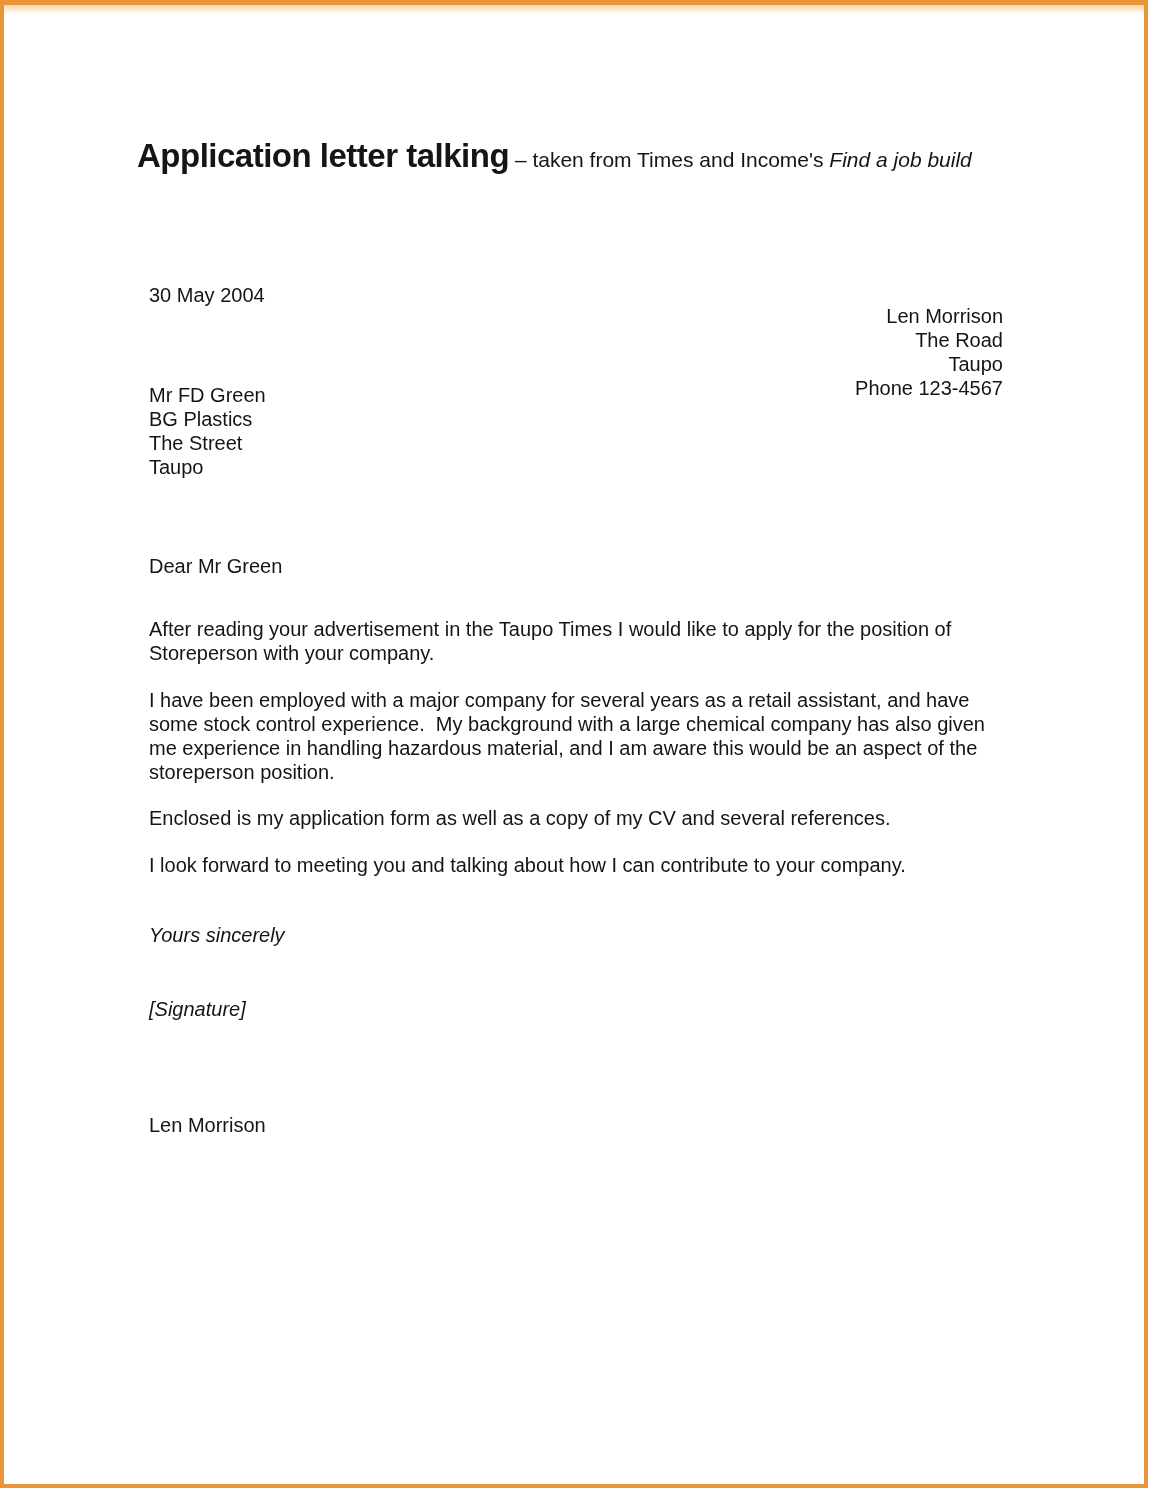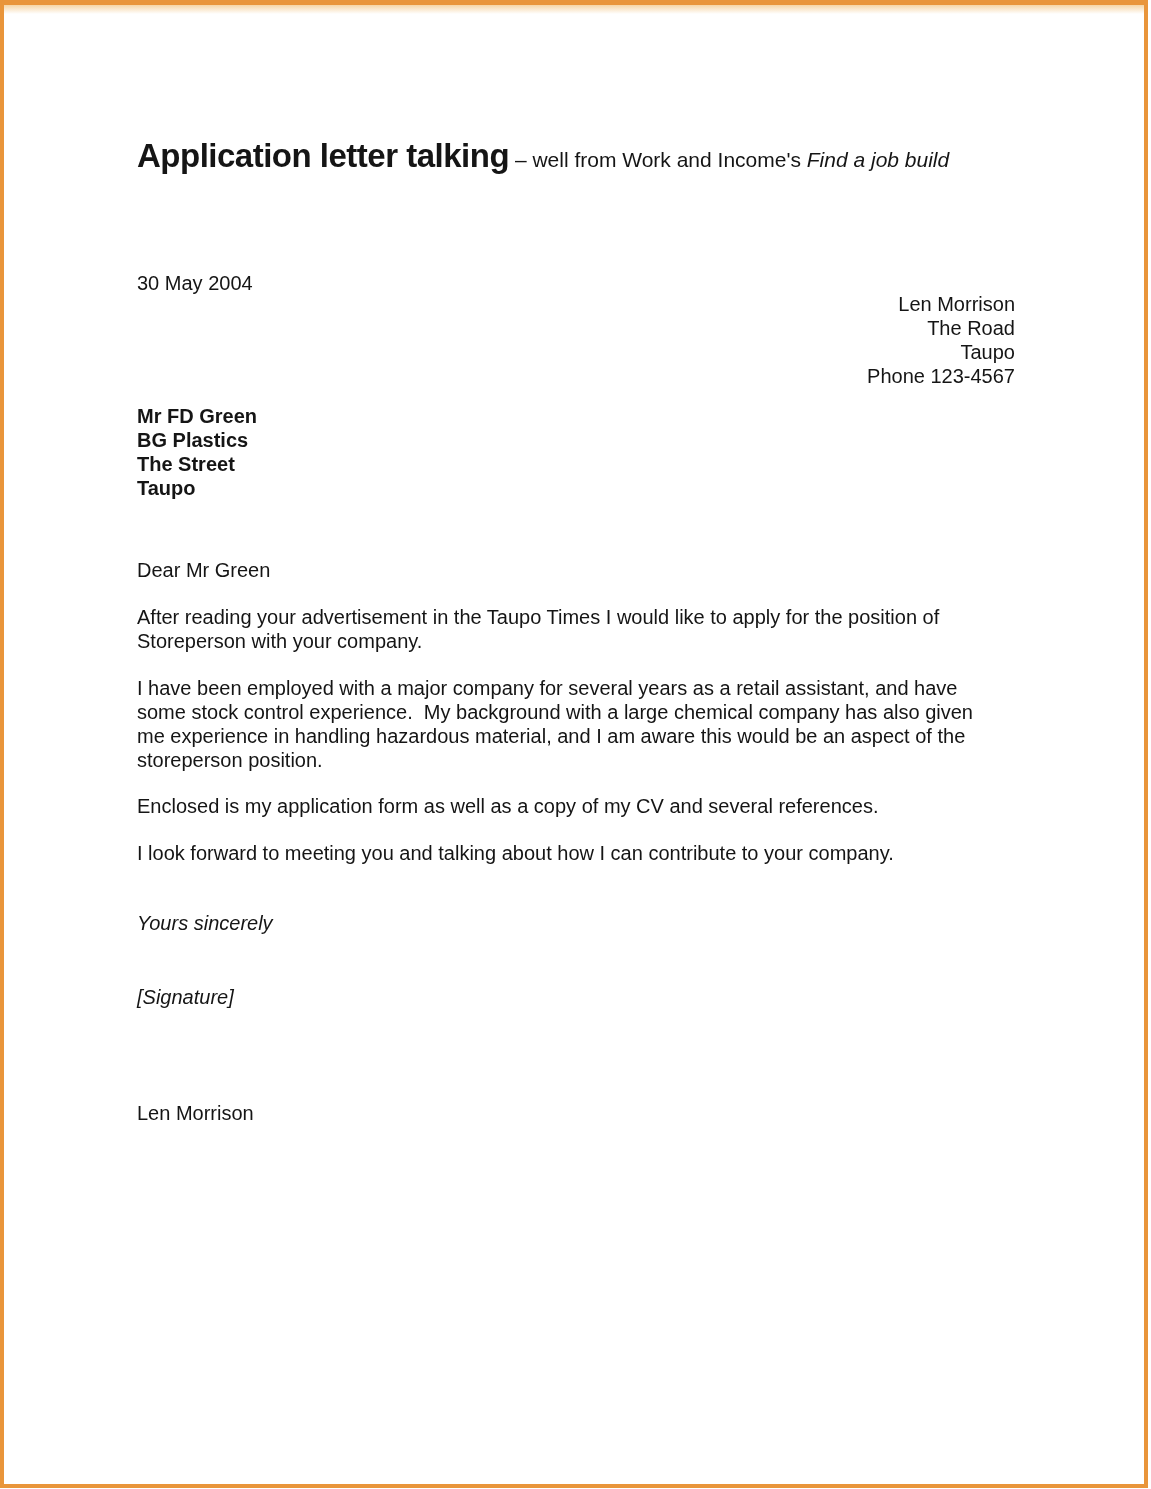--- a/index.html
+++ b/index.html
@@ -58,53 +58,53 @@
     white-space: pre;
     line-height: 26px;
     font-size: 21px;
   }
   .italic { font-style: italic; }
   
   .txt {
     font-size: 20px;
     line-height: 24px;
     white-space: pre-wrap;
-    margin: 0;
+    margin: 12px;
   }
   .left-col { left: 137px; width: 950px; }
   .sender {
     right: 136px;
     text-align: right;
     width: 400px;
   }
 </style>
 </head>
 <body>
 
 <div class="canvas">
 
   <div class="frame"></div>
 
   <div class="abs title-block">
-    <div class="title-line1"><span class="title-bold">Application letter talking</span><span> – well from Work and Income's </span><span class="italic">Find a job build</span></div>
+    <div class="title-line1"><span class="title-bold">Application letter talking</span><span> – taken from Times and Income's </span><span class="italic">Find a job build</span></div>
   </div>
 
   <div class="abs txt left-col" style="top:271px;">30 May 2004</div>
 
   <div class="abs txt sender" style="top:292px;">Len Morrison
 The Road
 Taupo
 Phone 123-4567</div>
 
-  <div class="abs txt left-col" style="top:404px;font-weight:bold;">Mr FD Green
+  <div class="abs txt left-col" style="top:371px;">Mr FD Green
 BG Plastics
 The Street
 Taupo</div>
 
-  <div class="abs txt left-col" style="top:558px;">Dear Mr Green</div>
+  <div class="abs txt left-col" style="top:542px;">Dear Mr Green</div>
 
   <p class="abs txt left-col" style="top:676px;">I have been employed with a major company for several years as a retail assistant, and have
 some stock control experience.  My background with a large chemical company has also given
 me experience in handling hazardous material, and I am aware this would be an aspect of the
 storeperson position.</p>
 
   <p class="abs txt left-col" style="top:605px;">After reading your advertisement in the Taupo Times I would like to apply for the position of
 Storeperson with your company.</p>
 
   <p class="abs txt left-col" style="top:794px;">Enclosed is my application form as well as a copy of my CV and several references.</p>

